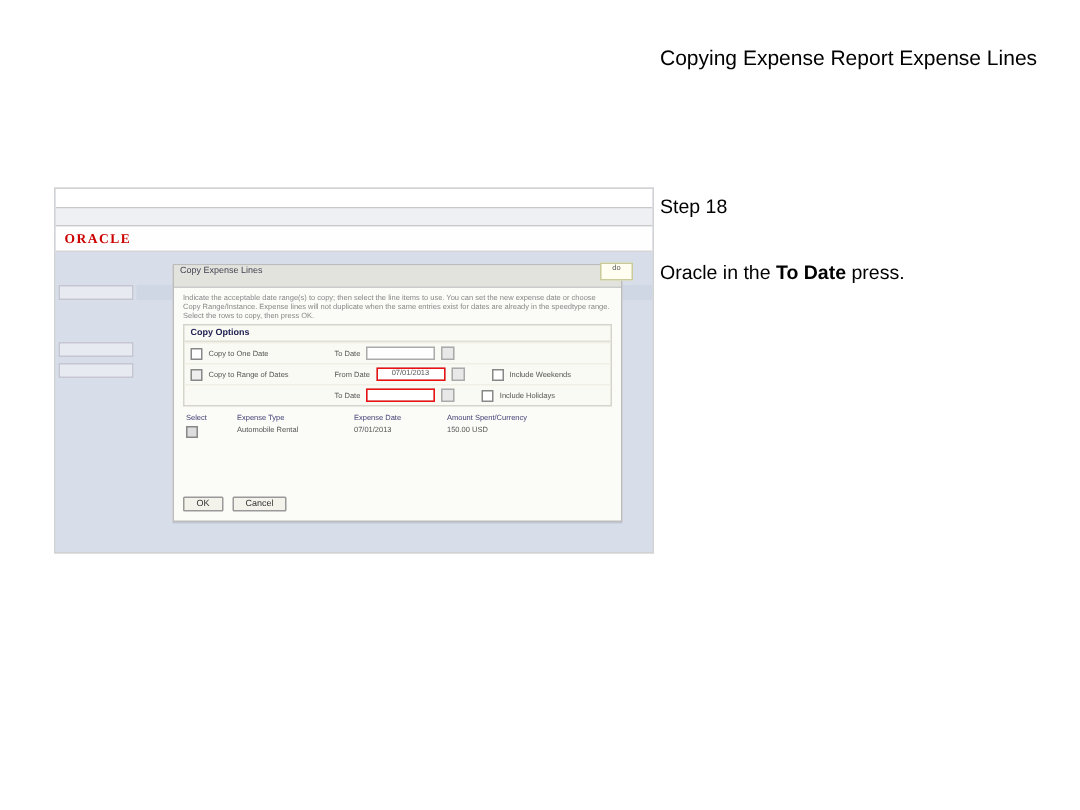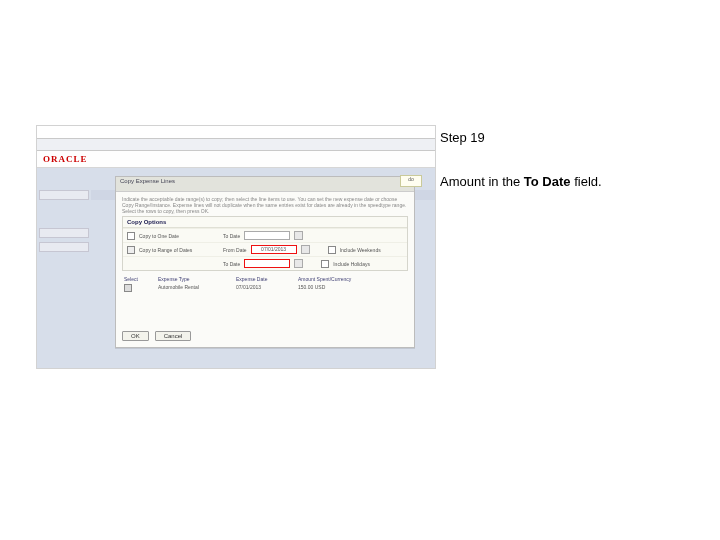--- a/index.html
+++ b/index.html
@@ -44,25 +44,26 @@
   .btns{position:absolute;left:6px;bottom:6px;display:flex;gap:6px;}
   .btn{font-size:6px;border:1px solid #999;background:#f3f3ec;padding:1px 8px;border-radius:1px;color:#333;}
   .hint{position:absolute;right:-8px;top:-2px;width:20px;height:10px;background:#fffef0;border:1px solid #caca9a;font-size:5px;text-align:center;color:#555;}
 </style>
 </head>
 <body>
 
 <div class="page">
 
 
+  <div class="title">Copying Expense Report Expense Lines</div>
 
   <div class="right">
-    <div class="step">Step 19</div>
+    <div class="step">Step 18</div>
     <div class="instr">
-      <span>Amount in the </span><b>To Date</b><span> field.</span>
+      <span>Oracle in the </span><b>To Date</b><span> press.</span>
     </div>
   </div>
 
   <div class="shot">
     <div class="bar-top"></div>
     <div class="bar-nav"></div>
     <div class="bar-brand"><span>ORACLE</span></div>
     <div class="cbar"></div>
     <div class="cbar2">My Oracle Login   |   VSPAPPS V.SPDLAPP</div>
     <div class="cbar3"></div>

